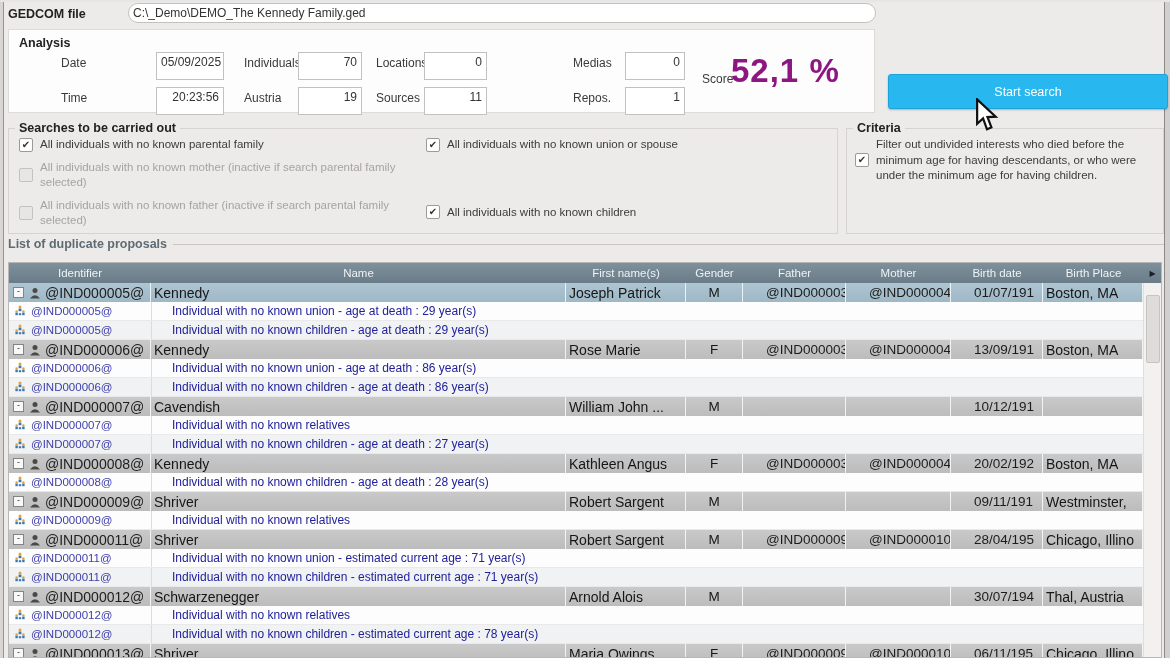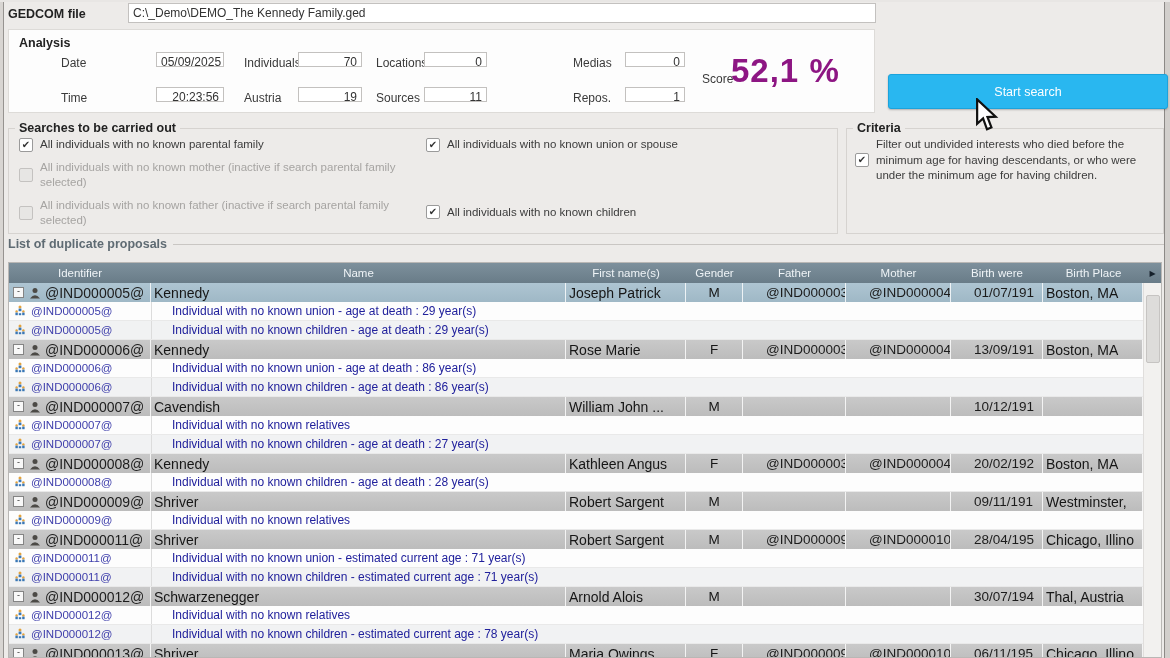--- a/index.html
+++ b/index.html
@@ -11,27 +11,27 @@
   
   .edge-left{position:absolute;left:0;top:0;width:3px;height:658px;background:#d8d5d2;border-right:1px solid #969390;}
   .edge-right{position:absolute;right:0;top:0;width:5px;height:658px;background:#d2cfcc;border-left:1px solid #8c8986;}
   .edge-top{position:absolute;left:0;top:0;width:1170px;height:2px;background:#e8e6e4;}
 
   
   .gedcom-row{position:absolute;left:8px;top:3px;width:1156px;height:22px;}
   .gedcom-label{position:absolute;left:0;top:4px;font-weight:bold;font-size:12.5px;color:#222;}
   .field{background:#fff;border:1px solid #c3c1bf;font-size:12px;color:#333;
          padding:2px 4px;white-space:nowrap;overflow:hidden;box-sizing:border-box;}
-  .gedcom-input{position:absolute;left:120px;top:0;width:748px;height:20px;line-height:15px;}
+  .gedcom-input{position:absolute;left:120px;top:0;width:748px;height:20px;line-height:15px;border-radius:10px;}
 
   
   .analysis{position:absolute;left:8px;top:29px;width:867px;height:84px;background:#fdfdfd;border:1px solid #dddbd8;box-sizing:border-box;}
   .analysis-title{position:absolute;left:10px;top:6px;font-weight:bold;font-size:12.5px;color:#222;}
   .an-label{position:absolute;font-size:12px;color:#3a3a3a;}
-  .an-input{position:absolute;height:15px;text-align:right;line-height:14px;}
+  .an-input{position:absolute;height:28px;text-align:right;line-height:14px;}
   .score-label{position:absolute;left:693px;top:42px;font-size:12px;color:#3a3a3a;}
   .score-value{position:absolute;left:722px;top:22px;font-size:33px;font-weight:bold;color:#8d1683;letter-spacing:1px;}
 
   
   .start-btn{position:absolute;left:888px;top:74px;width:278px;height:33px;background:#29b7f0;
     border:1px solid #1ba3dc;border-radius:3px;color:#fdfeff;font-size:12.5px;
     display:flex;align-items:center;justify-content:center;box-shadow:0 1px 2px rgba(0,0,0,.25);}
 
   
   .cursor{position:absolute;left:972px;top:98px;width:30px;height:34px;pointer-events:none;z-index:50;}
@@ -179,21 +179,21 @@
 
 <div class="table">
   <div class="thead">
     <div class="thead-cols">
         <div class="th">Identifier</div>
         <div class="th">Name</div>
         <div class="th">First name(s)</div>
         <div class="th">Gender</div>
         <div class="th">Father</div>
         <div class="th">Mother</div>
-        <div class="th">Birth were</div>
+        <div class="th">Birth date</div>
         <div class="th">Birth Place</div>
       </div>
     <div class="th-arrow">▶</div>
   </div>
   <div class="tbody">
     <div class="rows">
         <div class="trow parent selected">
           <div class="cell c-id">
             <span class="expander">-</span>
             <span class="icon-person">

